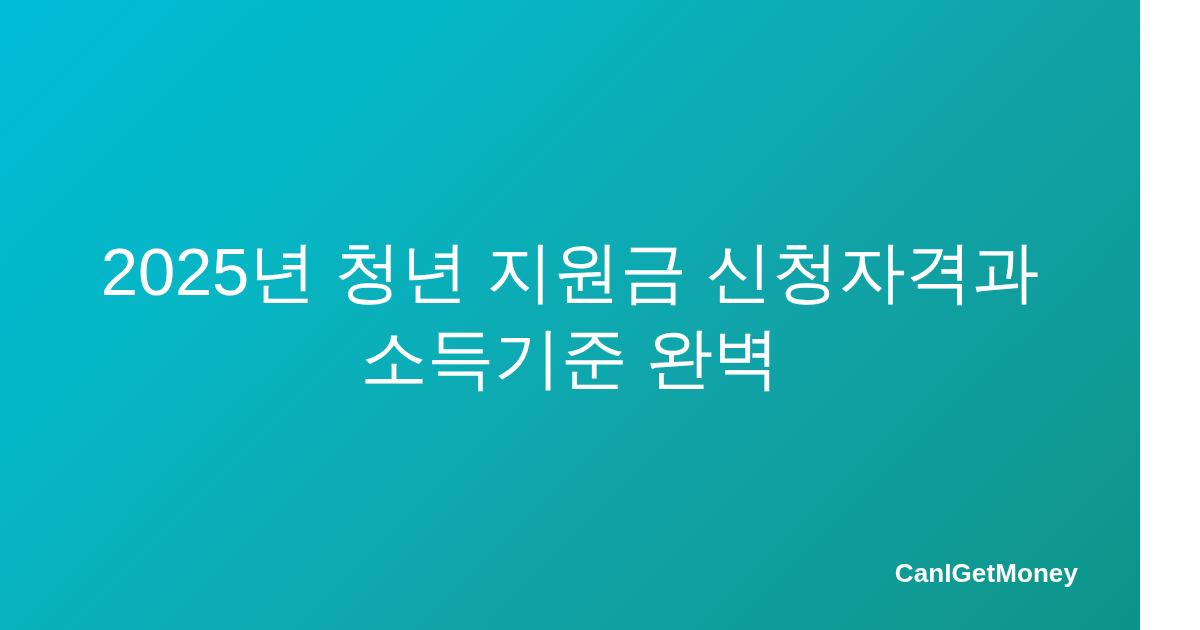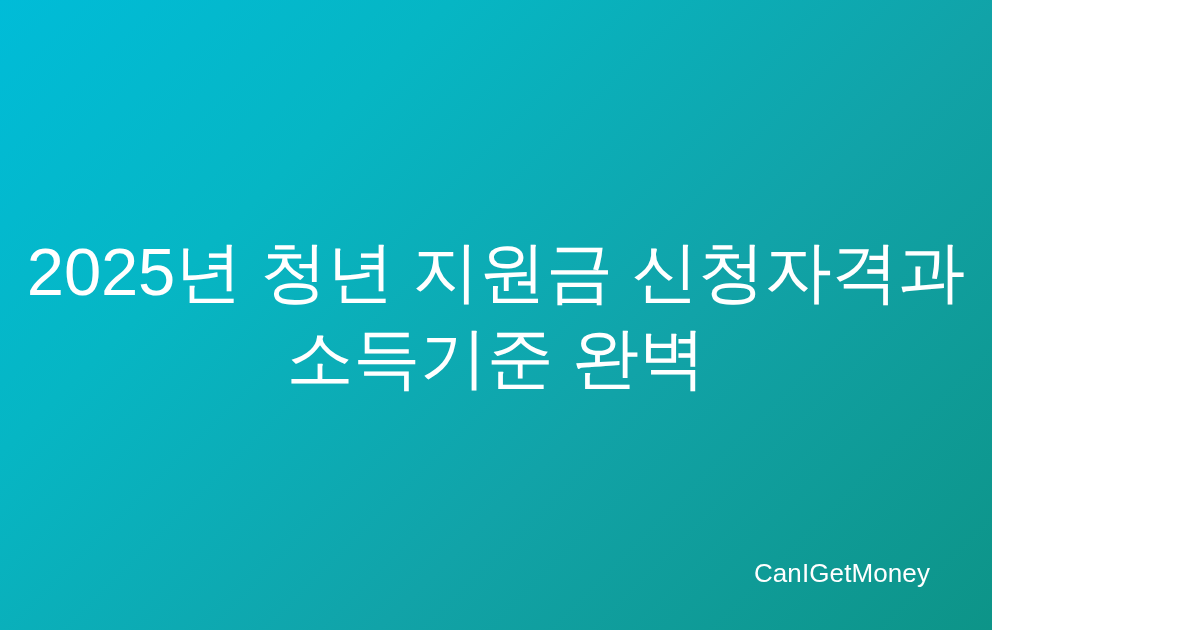--- a/index.html
+++ b/index.html
@@ -10,21 +10,21 @@
   body {
     width: 1200px;
     height: 630px;
     overflow: hidden;
     font-family: "Liberation Sans", "DejaVu Sans", sans-serif;
   }
 
   .og-card {
     position: relative;
     box-sizing: border-box;
-    width: 992px;
+    width: 1140px;
     height: 630px;
     background: linear-gradient(135deg, #00bcd8 0%, #06b6c4 28%, #11a3a8 62%, #0d9488 100%);
     overflow: hidden;
     display: flex;
     flex-direction: column;
     align-items: center;
     justify-content: center;
   }
 
   .card-title {
@@ -43,21 +43,21 @@
   }
 
   .brand {
     position: absolute;
     right: 62px;
     bottom: 42px;
     margin: 0;
     color: #ffffff;
     font-family: "Liberation Sans", "DejaVu Sans", sans-serif;
     font-size: 26px;
-    font-weight: 400;
+    font-weight: 700;
     line-height: 30px;
     letter-spacing: 0.1px;
     white-space: nowrap;
   }
 </style>
 </head>
 <body>
 
 <div class="og-card">
 

